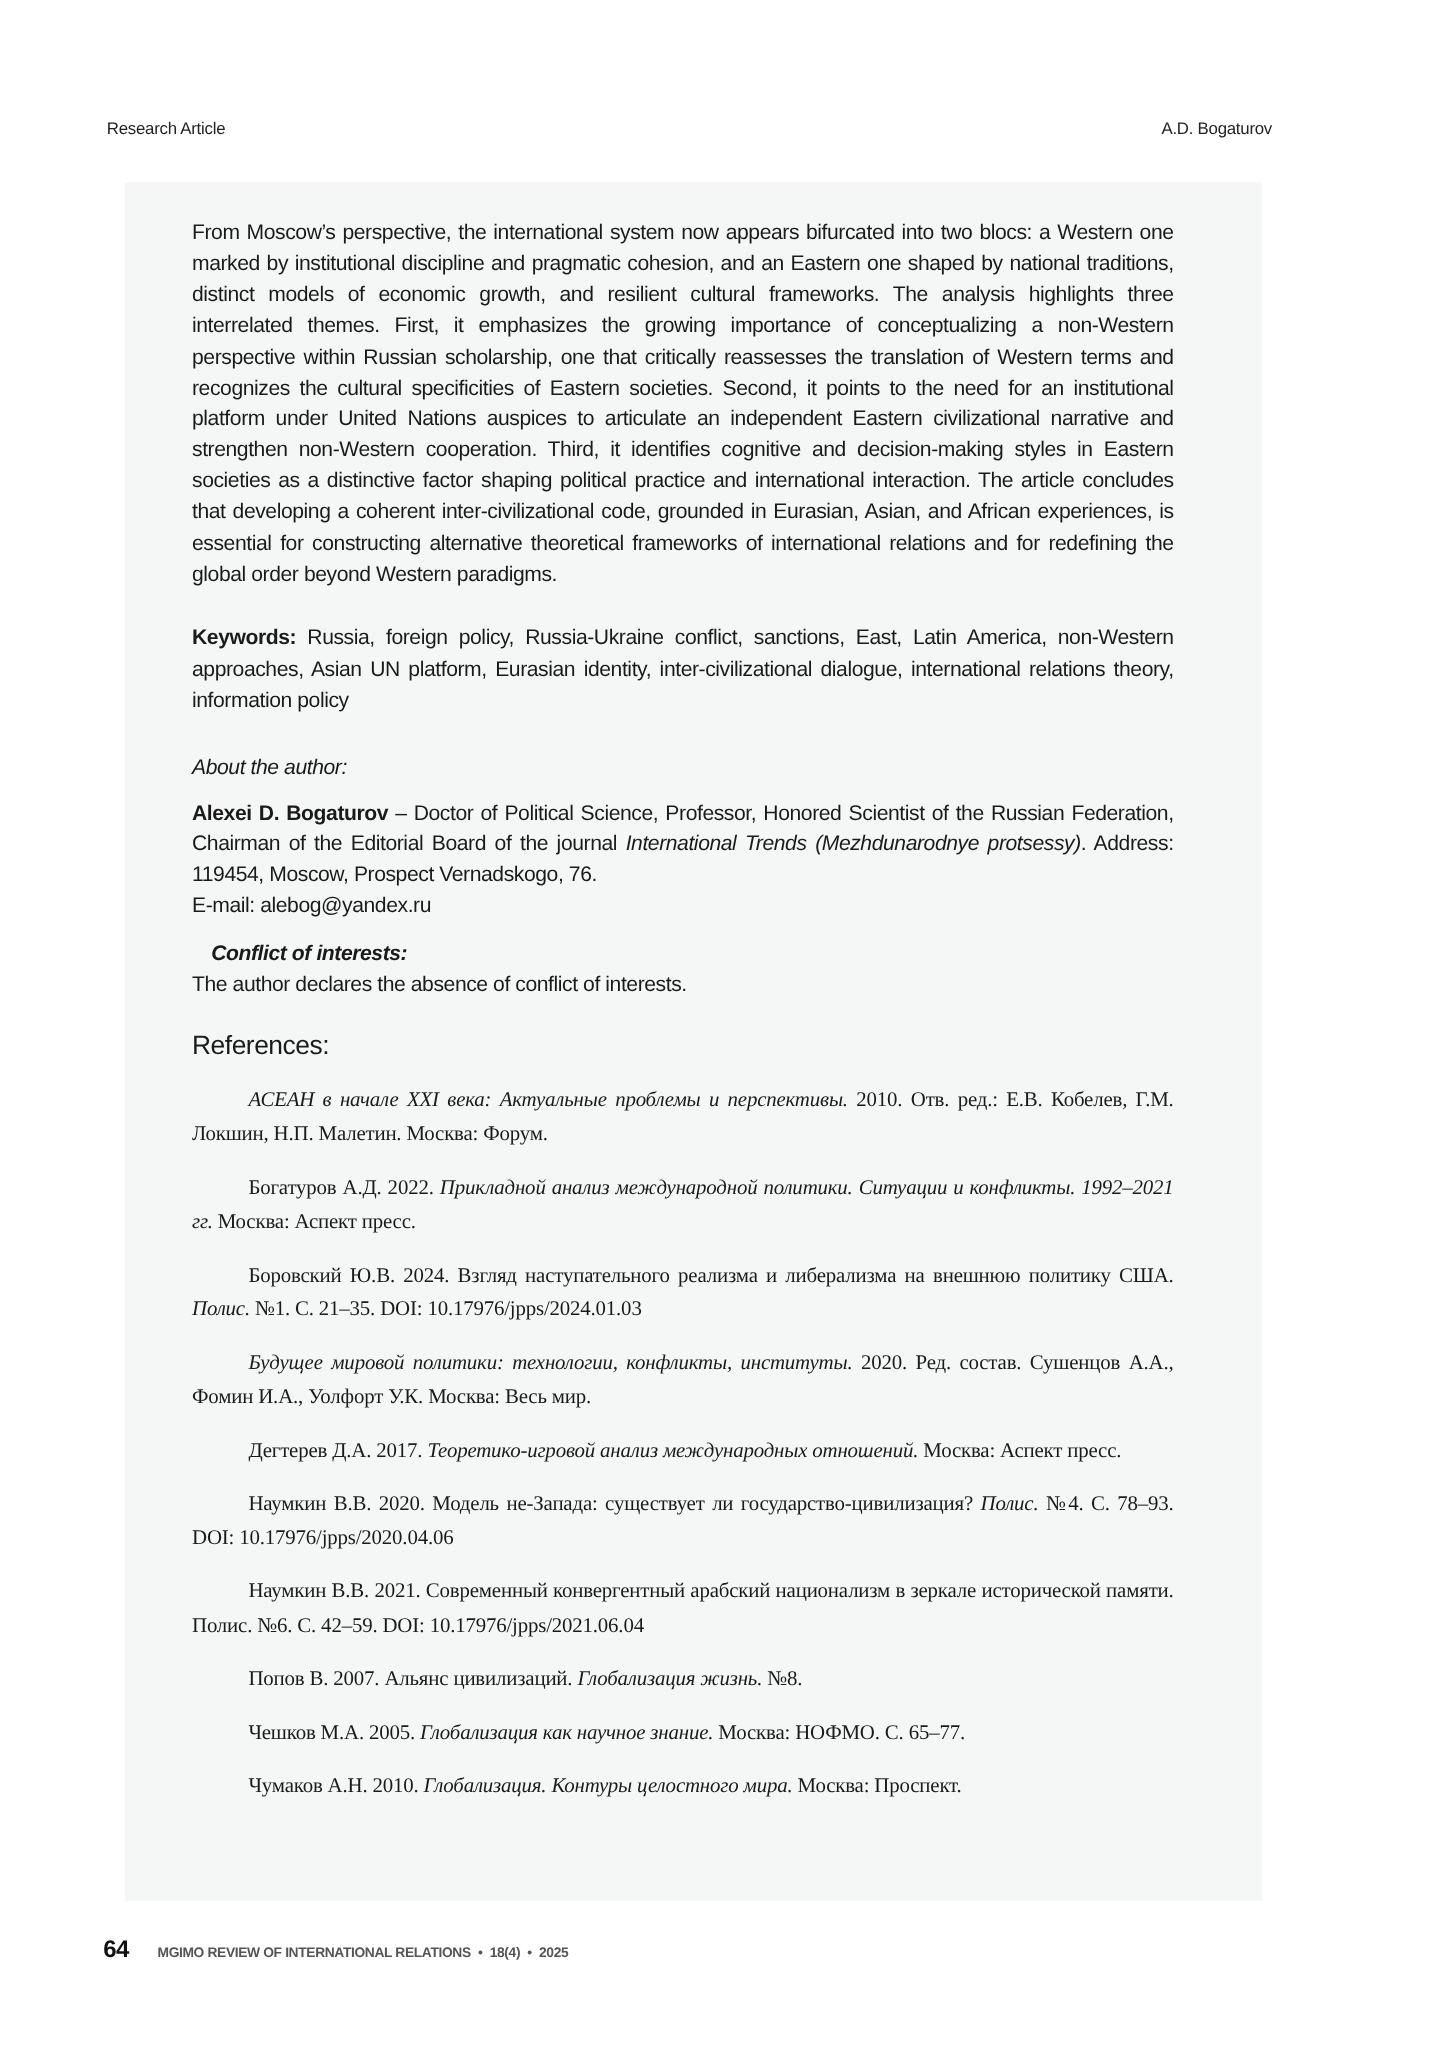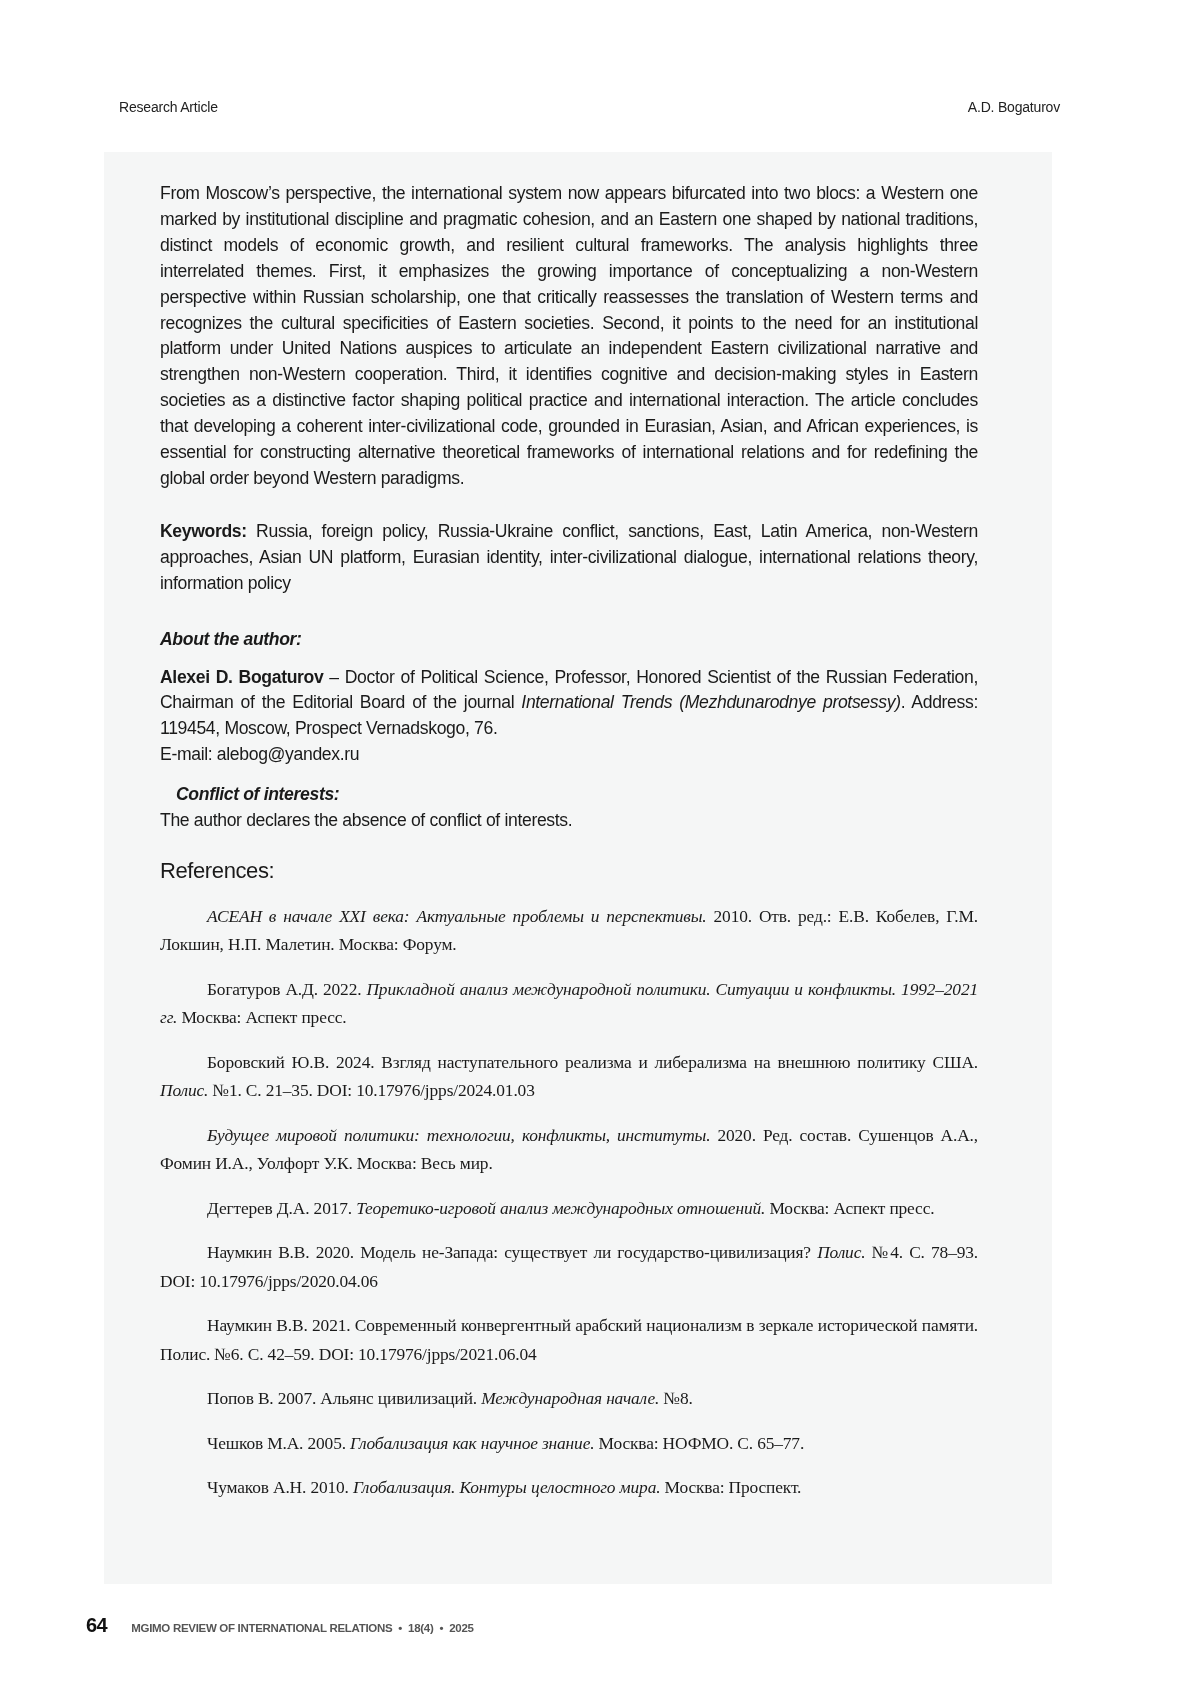--- a/index.html
+++ b/index.html
@@ -1,26 +1,26 @@
 <!DOCTYPE html>
 <html><head>
 <meta charset="utf-8">
 <style>
   html, body { margin: 0; padding: 0; background: #ffffff; }
   body { width: 1200px; height: 1704px; position: relative; overflow: hidden; color: #1a1a1a; }
   .running-head { position: absolute; top: 99px; font-family: "Liberation Sans", sans-serif; font-size: 14px; letter-spacing: -0.2px; color: #222; }
-  .rh-left { left: 119px; }
+  .rh-left { left: 89px; }
   .rh-right { right: 140px; }
   .panel { position: absolute; left: 104px; top: 152px; width: 948px; height: 1432px; background: #f5f6f6; }
   .content { position: absolute; left: 160px; top: 181px; width: 818px; }
   .sans { font-family: "Liberation Sans", sans-serif; font-size: 17.6px; line-height: 25.9px; letter-spacing: -0.35px; text-align: justify; }
   .abstract { margin: 0; }
   .keywords { margin: 27px 0 0 0; }
   .kw-label { font-weight: bold; }
-  .about-head { margin: 30px 0 0 0; font-weight: bold; font-style: italic; }
+  .about-head { margin: 30px 0 0 0; font-weight: normal; font-style: italic; }
   .about-body { margin: 12px 0 0 0; }
   .bold { font-weight: bold; }
   .ital { font-style: italic; }
   .coi-head { margin: 14px 0 0 16px; font-weight: bold; font-style: italic; }
   .coi-body { margin: 0; }
   .refs-title { margin: 24px 0 0 0; font-family: "Liberation Sans", sans-serif; font-size: 22px; letter-spacing: -0.4px; font-weight: normal; }
   .refs { margin: 18px 0 0 0; padding: 0; list-style: none; }
   .ref { font-family: "Liberation Serif", serif; font-size: 17.4px; line-height: 28.5px; text-align: justify; text-indent: 47px; margin: 16px 0 5px 0; letter-spacing: -0.15px; }
   .footer { position: absolute; top: 1614px; left: 86px; font-family: "Liberation Sans", sans-serif; display: flex; align-items: baseline; }
   .page-num { font-size: 20px; font-weight: bold; color: #111; letter-spacing: -0.5px; }
@@ -48,21 +48,21 @@
 
   <h2 class="refs-title">References:</h2>
   <ul class="refs">
     <li class="ref"><span></span><span class="ital">АСЕАН в начале XXI века: Актуальные проблемы и перспективы.</span><span> 2010. Отв. ред.: Е.В. Кобелев, Г.М. Локшин, Н.П. Малетин. Москва: Форум.</span></li>
     <li class="ref"><span>Богатуров А.Д. 2022. </span><span class="ital">Прикладной анализ международной политики. Ситуации и конфликты. 1992–2021 гг.</span><span> Москва: Аспект пресс.</span></li>
     <li class="ref"><span>Боровский Ю.В. 2024. Взгляд наступательного реализма и либерализма на внешнюю политику США. </span><span class="ital">Полис.</span><span> №1. С. 21–35. DOI: 10.17976/jpps/2024.01.03</span></li>
     <li class="ref"><span></span><span class="ital">Будущее мировой политики: технологии, конфликты, институты.</span><span> 2020. Ред. состав. Сушенцов А.А., Фомин И.А., Уолфорт У.К. Москва: Весь мир.</span></li>
     <li class="ref"><span>Дегтерев Д.А. 2017. </span><span class="ital">Теоретико-игровой анализ международных отношений.</span><span> Москва: Аспект пресс.</span></li>
     <li class="ref"><span>Наумкин В.В. 2020. Модель не-Запада: существует ли государство-цивилизация? </span><span class="ital">Полис.</span><span> №4. С. 78–93. DOI: 10.17976/jpps/2020.04.06</span></li>
     <li class="ref"><span>Наумкин В.В. 2021. Современный конвергентный арабский национализм в зеркале исторической памяти. Полис. №6. С. 42–59. DOI: 10.17976/jpps/2021.06.04</span><span class="ital"></span><span></span></li>
-    <li class="ref"><span>Попов В. 2007. Альянс цивилизаций. </span><span class="ital">Международная начале.</span><span> №8.</span></li>
+    <li class="ref"><span>Попов В. 2007. Альянс цивилизаций. </span><span class="ital">Глобализация жизнь.</span><span> №8.</span></li>
     <li class="ref"><span>Чешков М.А. 2005. </span><span class="ital">Глобализация как научное знание.</span><span> Москва: НОФМО. С. 65–77.</span></li>
     <li class="ref"><span>Чумаков А.Н. 2010. </span><span class="ital">Глобализация. Контуры целостного мира.</span><span> Москва: Проспект.</span></li>
   </ul>
 </div>
 
 <div class="footer">
   <span class="page-num">64</span>
   <span class="journal"><span>MGIMO REVIEW OF INTERNATIONAL RELATIONS</span><span class="sep">•</span><span>18(4)</span><span class="sep">•</span><span>2025</span></span>
 </div>
 

